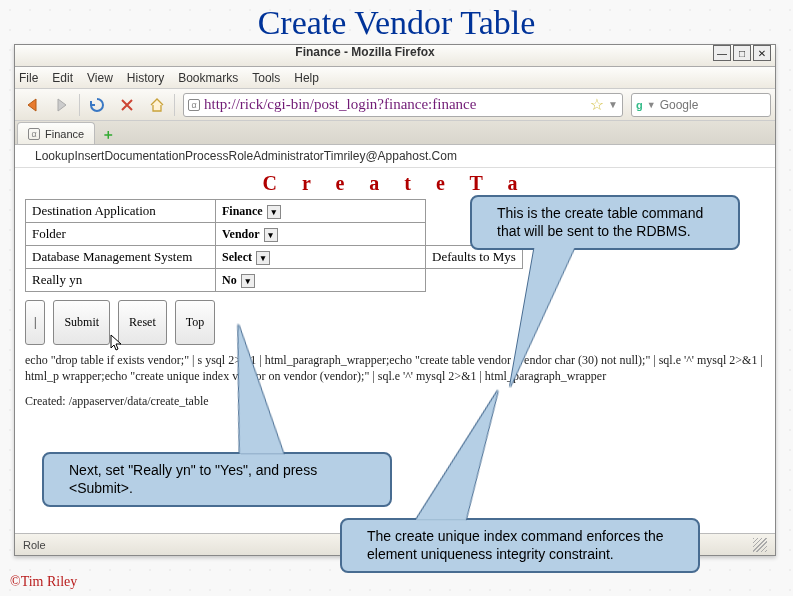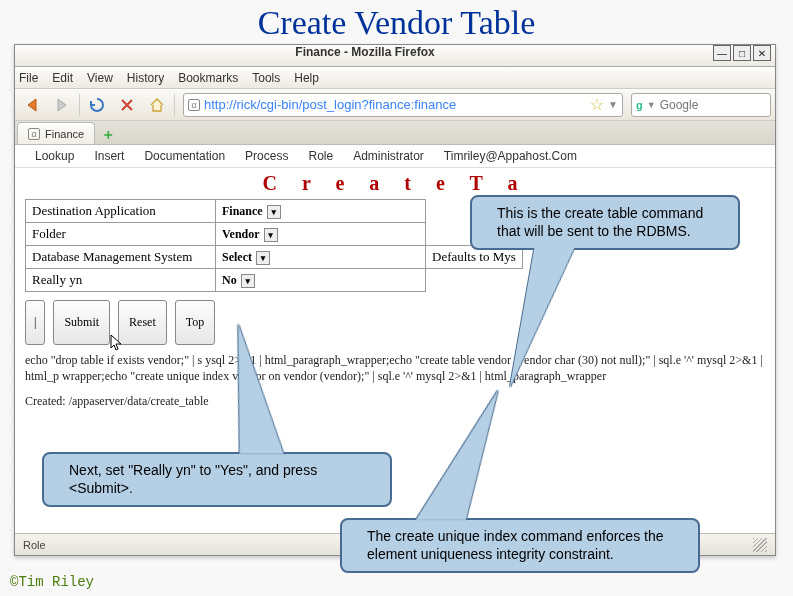--- a/index.html
+++ b/index.html
@@ -104,23 +104,24 @@
     border: 1px solid #aaa;
     border-radius: 3px;
     padding: 0 4px;
     gap: 4px;
     margin: 0 4px;
   }
   .urlbar {
     flex: 1;
     border: none;
     outline: none;
-    font-size: 13px;
+    font-size: 15px;
     background: transparent;
-    color: #3b82f6;
+    color: #701a75;
+    font-family: Liberation Serif, serif;
   }
   .qbox {
     width: 12px; height: 12px;
     border: 1px solid #888;
     display: flex; align-items: center; justify-content: center;
     font-size: 9px; color: #888; border-radius: 2px;
   }
   .searchbar-wrap {
     display: flex;
     align-items: center;
@@ -169,21 +170,20 @@
   }
   .content {
     position: absolute;
     top: 100px;
     left: 0; right: 0; bottom: 22px;
     background: #fff;
     overflow: hidden;
   }
   .app-nav {
     display: flex;
-    gap: 20px;
     padding: 4px 20px;
     font-size: 12px;
     color: #333;
     border-bottom: 1px solid #ddd;
   }
   .page-head {
     text-align: center;
     color: #b00000;
     font-family: "Times New Roman", serif;
     font-weight: bold;
@@ -297,23 +297,23 @@
     bottom: 100%; left: 95px;
     border-width: 0 10px 130px 40px;
     border-color: transparent transparent #b5cfe5 transparent;
     filter: drop-shadow(-1px -1px 0 #486c91) drop-shadow(1px 0 0 #486c91);
     transform: skewX(-18deg);
   }
   .copyright {
     position: absolute;
     bottom: 6px;
     left: 10px;
-    font-family: Liberation Mono, monospace;
+    font-family: Liberation Serif, serif;
     font-size: 14px;
-    color: #4d7c0f;
+    color: #b91c1c;
   }
   .cursor {
     position: absolute;
     top: 334px;
     left: 110px;
     width: 14px;
     height: 18px;
     pointer-events: none;
   }
   .star { color: #d4c24a; font-size: 16px; }

